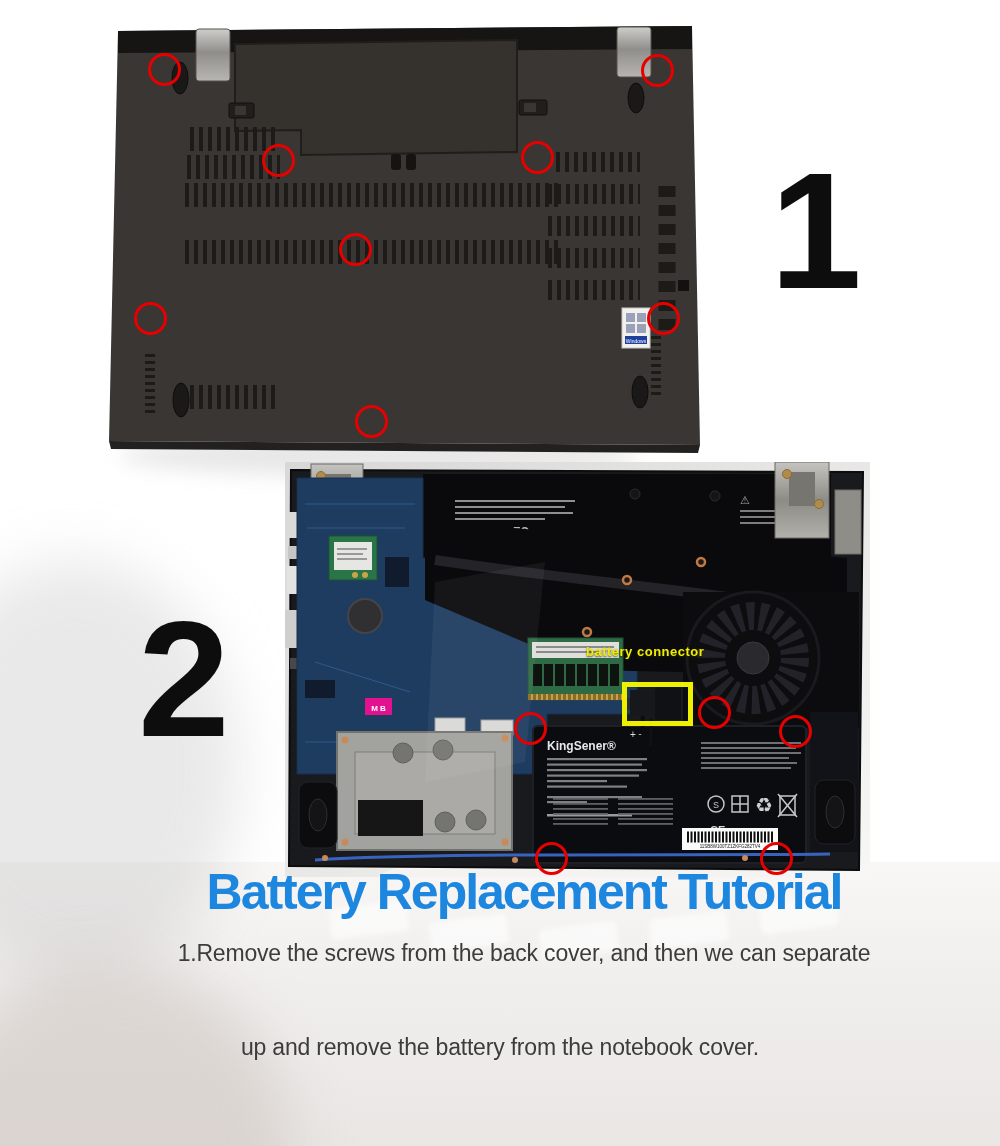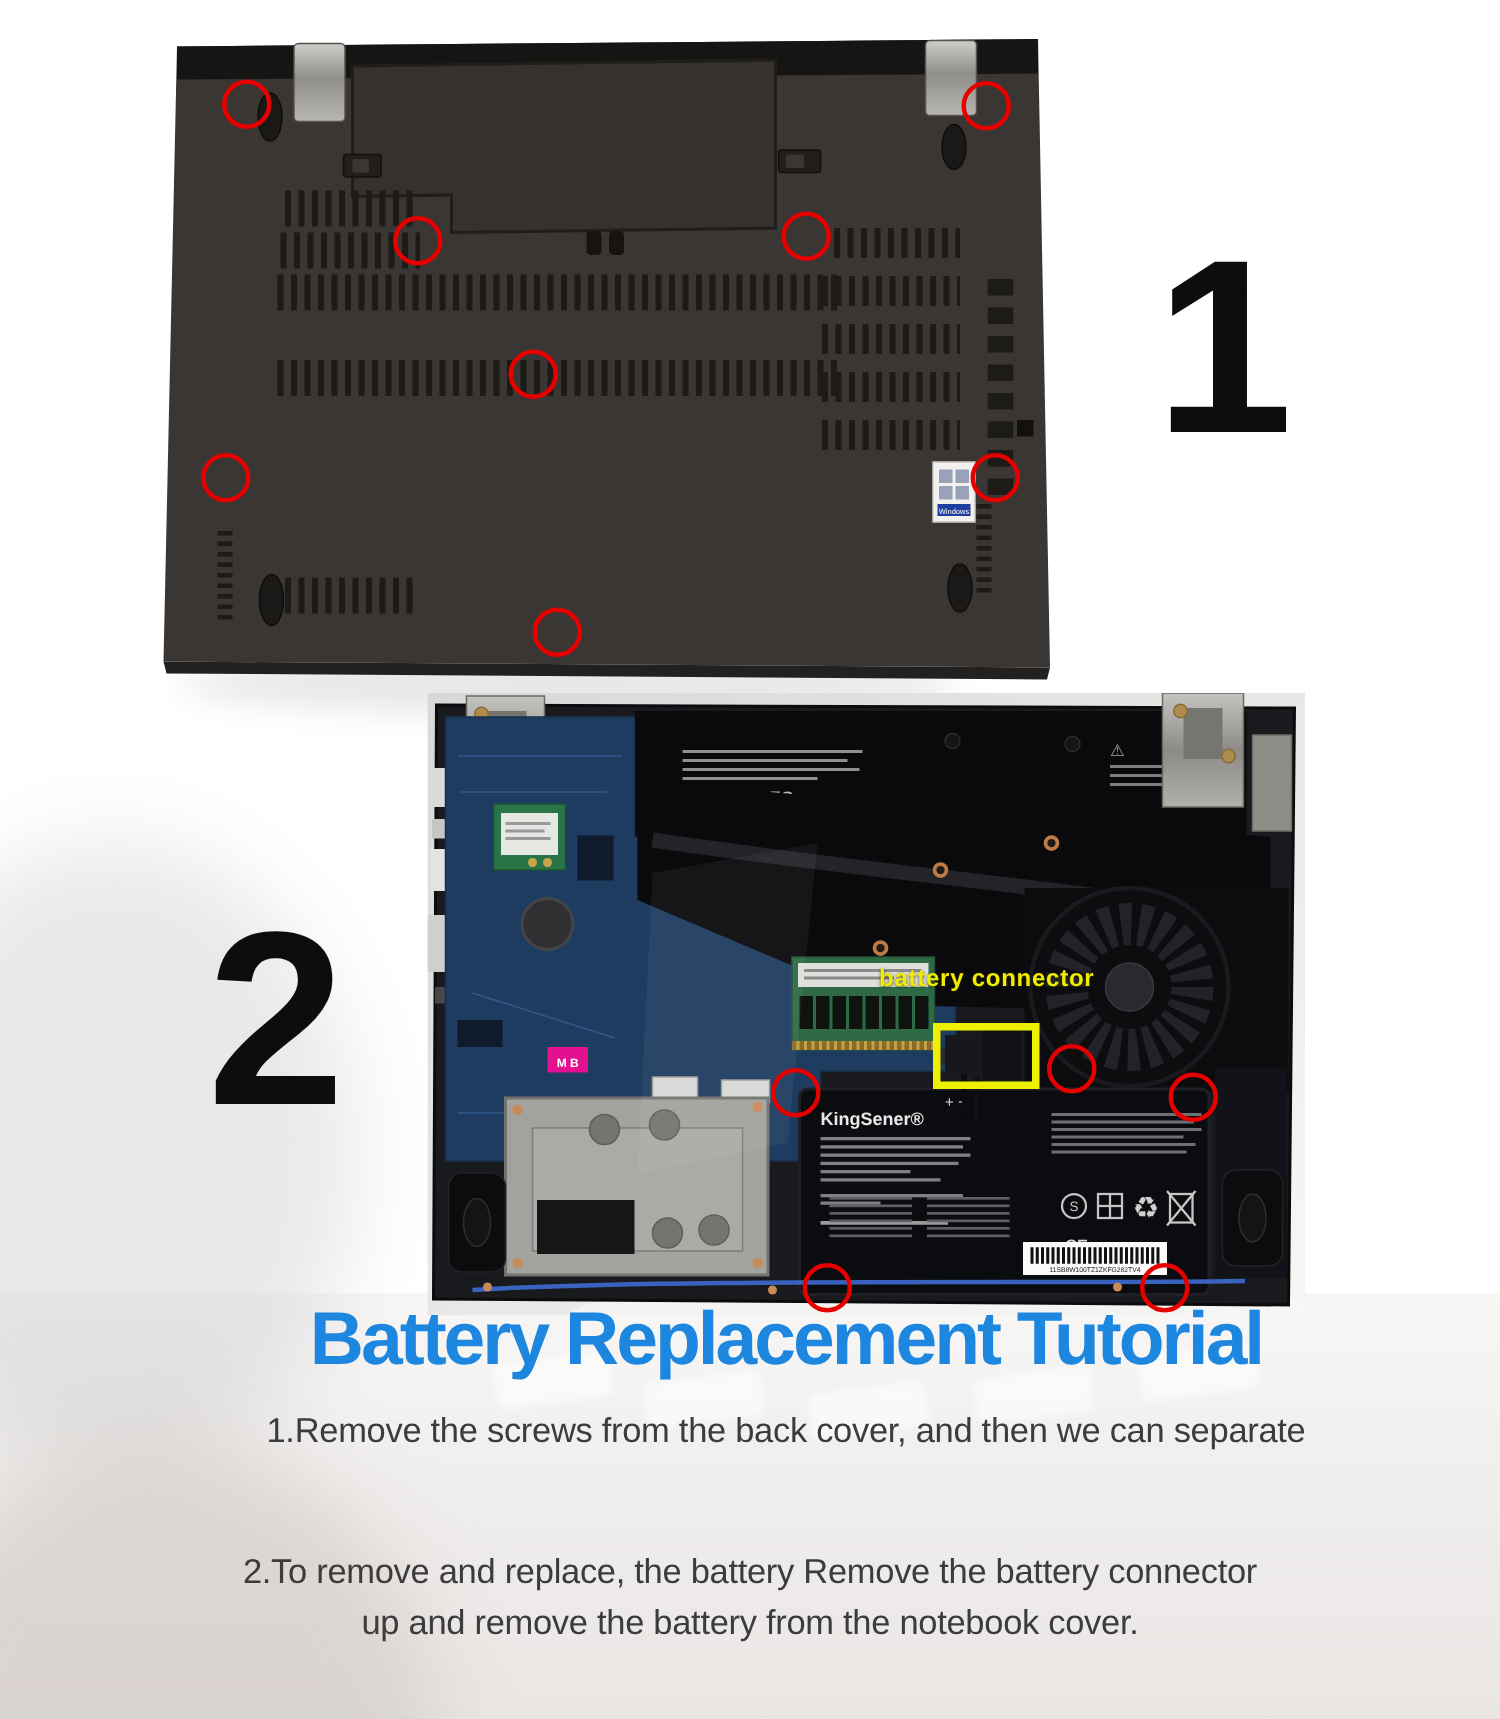--- a/index.html
+++ b/index.html
@@ -22,21 +22,21 @@
   .bg-key{position:absolute;background:rgba(255,255,255,0.55);border-radius:5px;filter:blur(2px);transform:rotate(-7deg);}
   
   .photo{position:absolute;}
   
   .step-number{position:absolute;font-weight:700;color:var(--number-black);
     font-size:165px;line-height:165px;text-align:center;width:140px;letter-spacing:-2px;}
   
   .screw-marker{position:absolute;border:3px solid var(--marker-red);border-radius:50%;
     box-sizing:border-box;background:transparent;}
   .connector-box{position:absolute;border:5px solid var(--highlight-yellow);box-sizing:border-box;}
-  .connector-label{position:absolute;color:#f1ed00;font-weight:700;font-size:16px;
+  .connector-label{position:absolute;color:#f1ed00;font-weight:700;font-size:13px;
     letter-spacing:0.5px;text-shadow:0 1px 2px rgba(40,40,0,0.85);white-space:nowrap;}
   
   .title{position:absolute;left:0;top:867px;width:1000px;text-align:center;
     color:var(--accent);font-weight:700;font-size:50px;line-height:51px;letter-spacing:-2px;padding-left:24px;}
   .para{position:absolute;left:0;width:1000px;text-align:center;color:var(--body-text);
     font-size:23px;line-height:34px;letter-spacing:-0.2px;}
   .para.p1{top:936px;margin-left:24px;}
   .para.p2{top:1030px;}
   svg text{font-family:"Liberation Sans",sans-serif;}
 </style>
@@ -335,17 +335,16 @@
       <div class="screw-marker" style="width: 33px; height: 33px; left: 759.5px; top: 841.5px;"></div>
     </div>
   <div class="connector-box" style="left: 622px; top: 682px; width: 71px; height: 44px;"></div>
   <div class="connector-label" style="left: 586px; top: 644px;">battery connector</div>
 
   <div class="title">Battery Replacement Tutorial</div>
   <div class="para p1">
     <div>1.Remove the screws from the back cover, and then we can separate</div>
   </div>
   <div class="para p2">
-    <div>2.To remove and replace, the battery Remove the battery connector</div>
     <div>up and remove the battery from the notebook cover.</div>
   </div>
 
 </div>
 
 </body></html>

